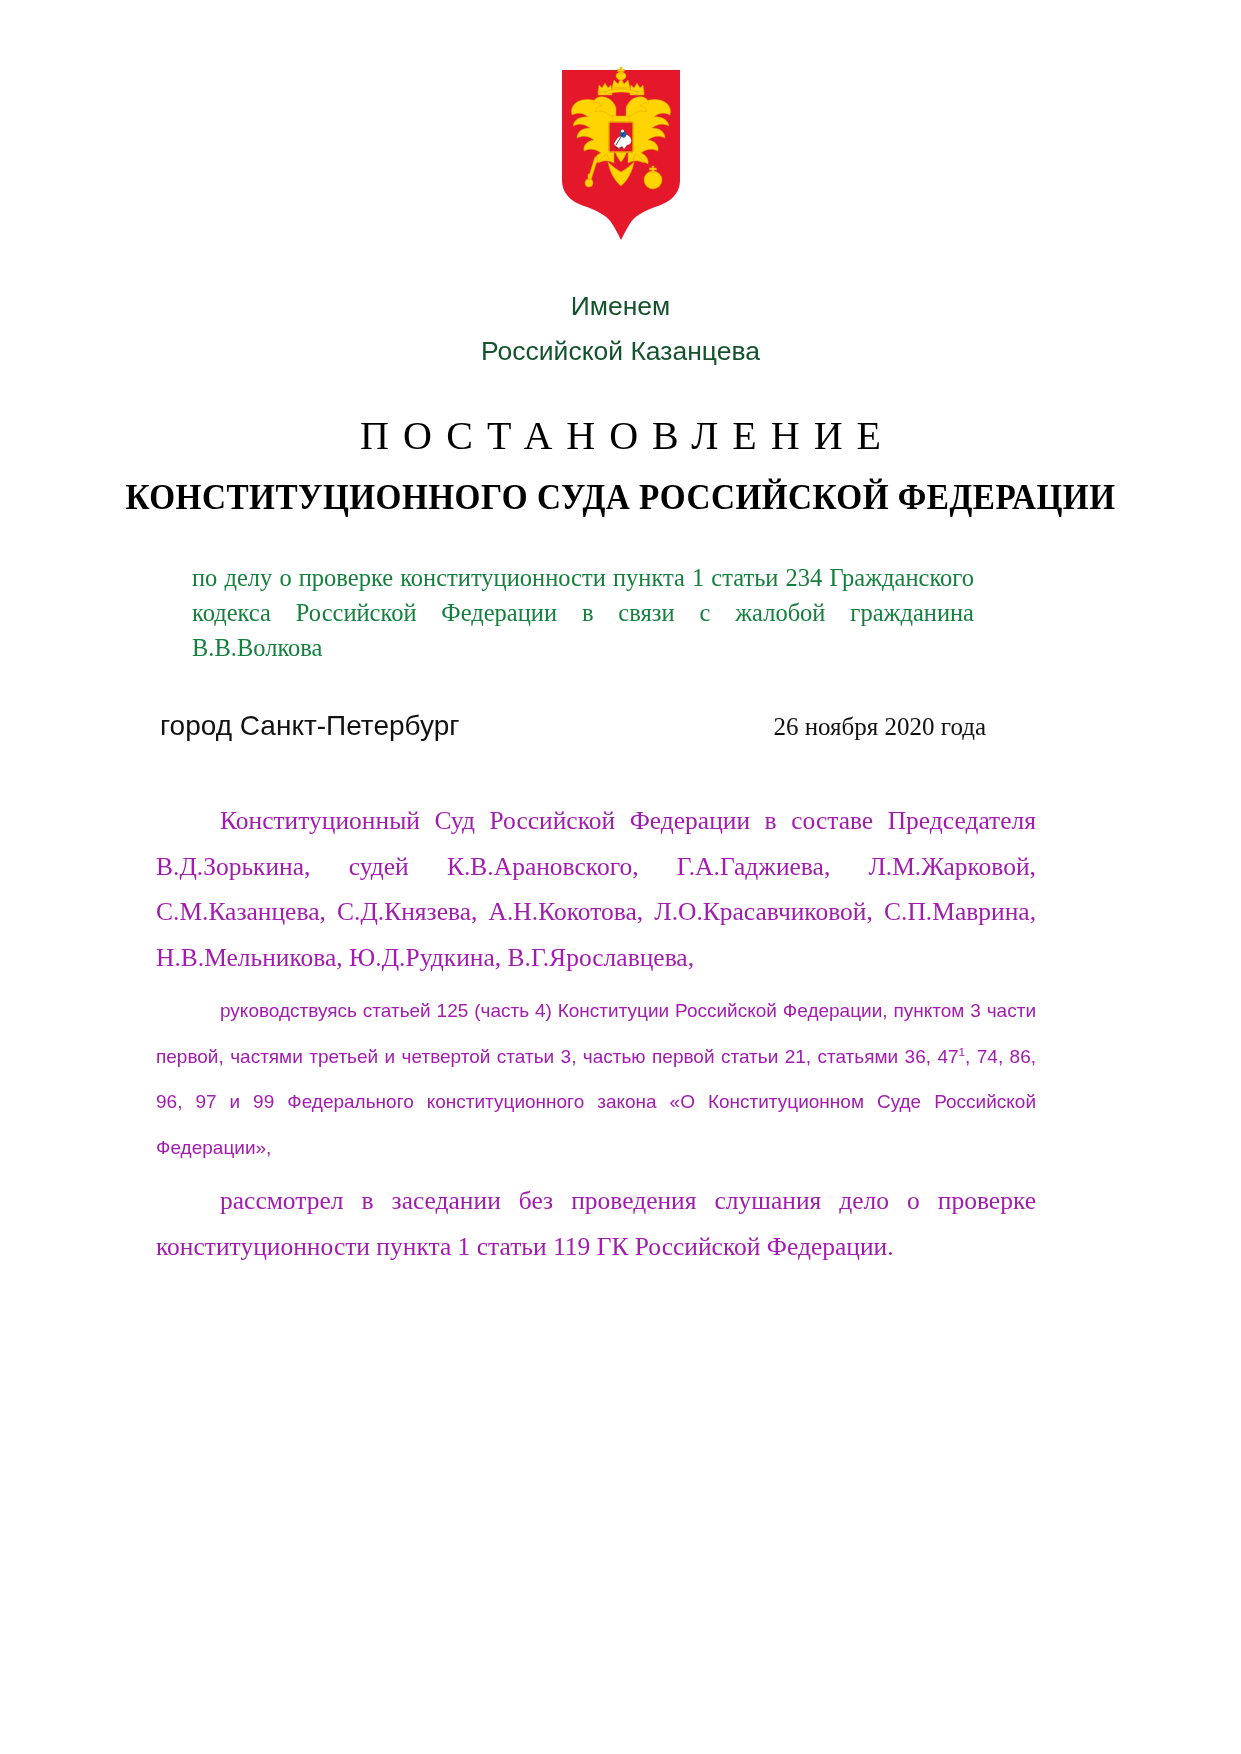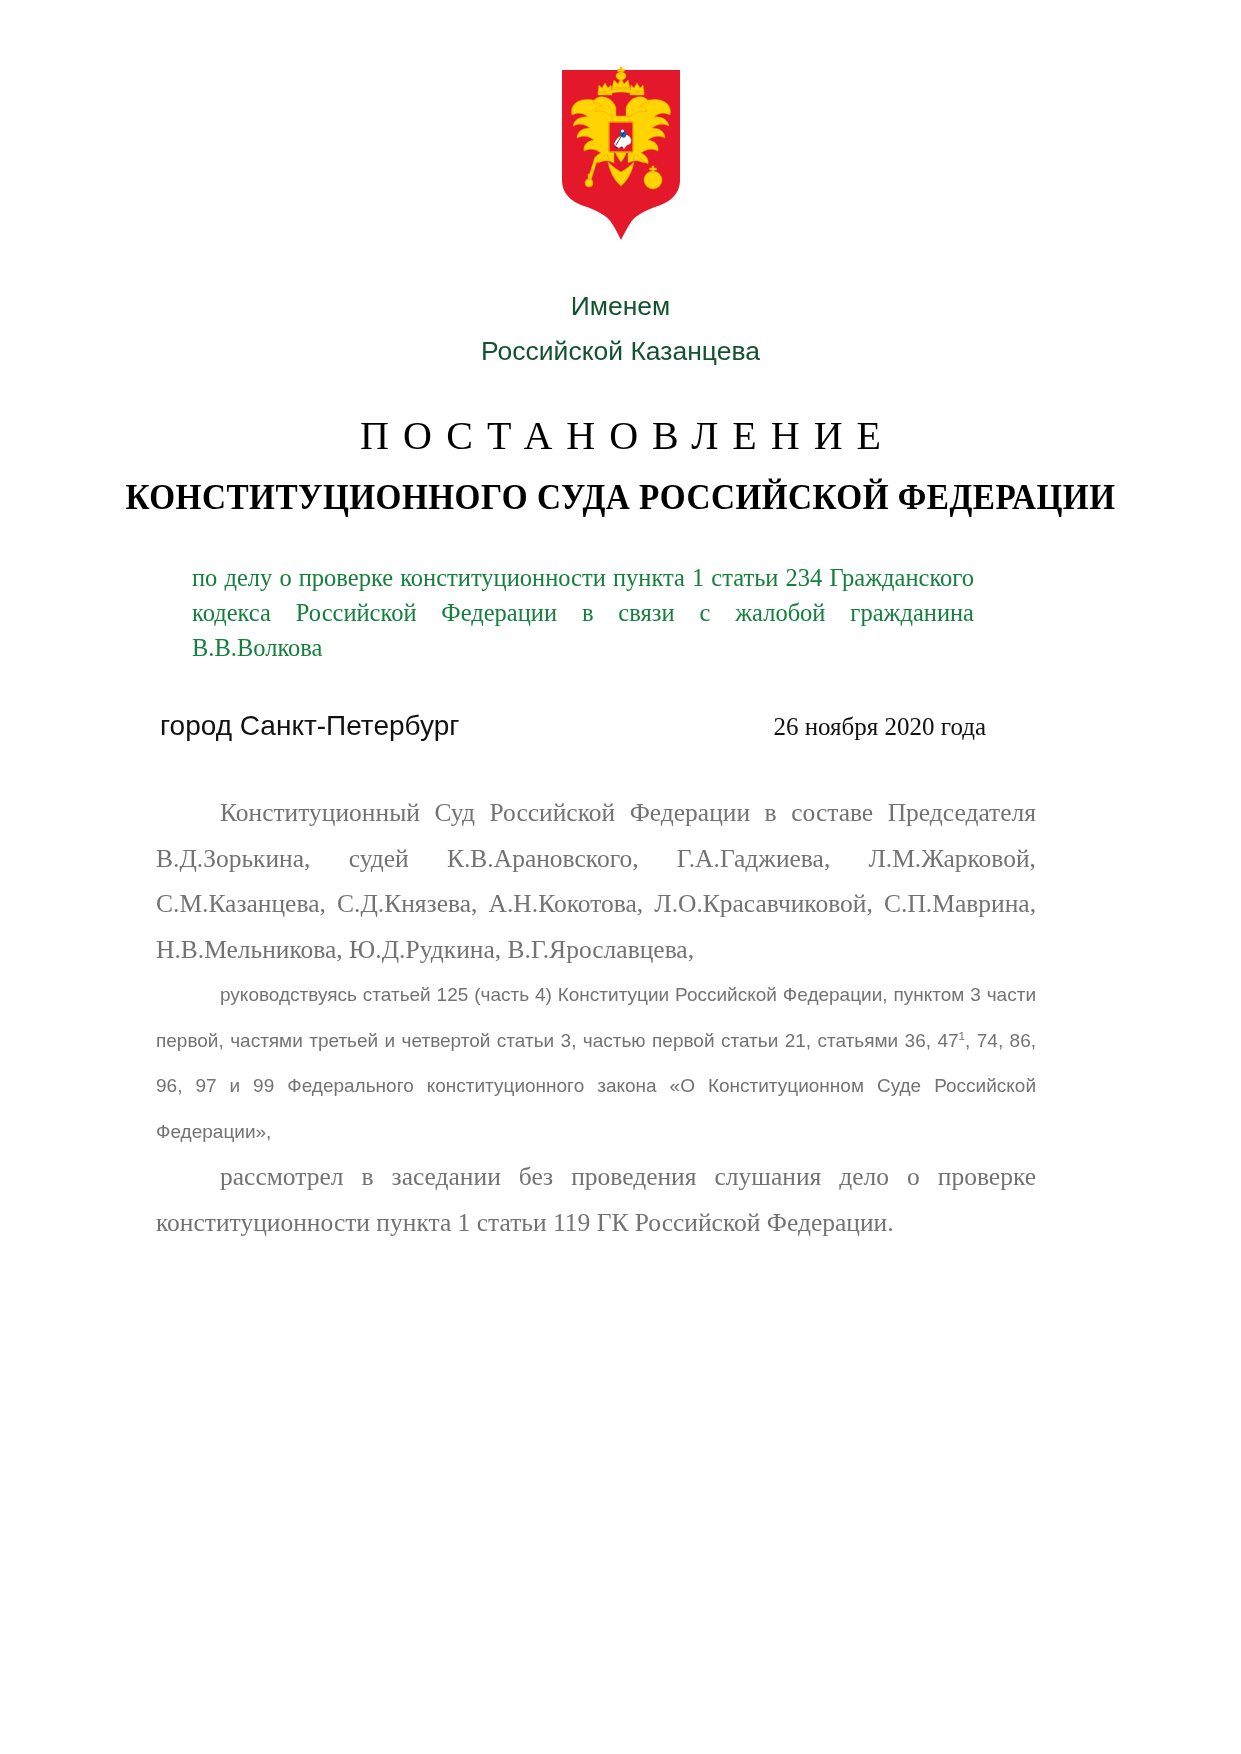--- a/index.html
+++ b/index.html
@@ -110,26 +110,26 @@
   .citydate .date { font-family: "Liberation Serif", "DejaVu Serif", serif; font-size: 25px; }
 
   
   .body-block {
     position: absolute;
     top: 790px;
     left: 156px;
     width: 880px;
   }
   .para {
-    margin: 0 0 0 0;
+    margin: 8px 0 0 0;
     text-align: justify;
     text-align-last: left;
     font-size: 25.5px;
     line-height: 45.5px;
-    color: #737373;
+    color: #a21caf;
   }
   .para.indent { text-indent: 64px; }
   .para.sans {
     font-family: Liberation Sans, sans-serif;
     font-size: 19px;
   }
   sup.fn {
     font-size: 0.62em;
     vertical-align: super;
     line-height: 0;

